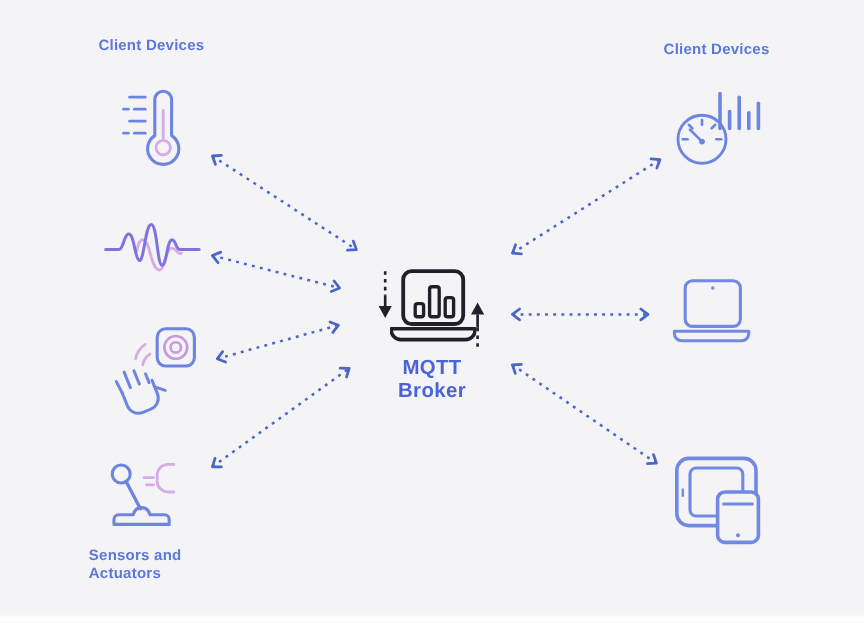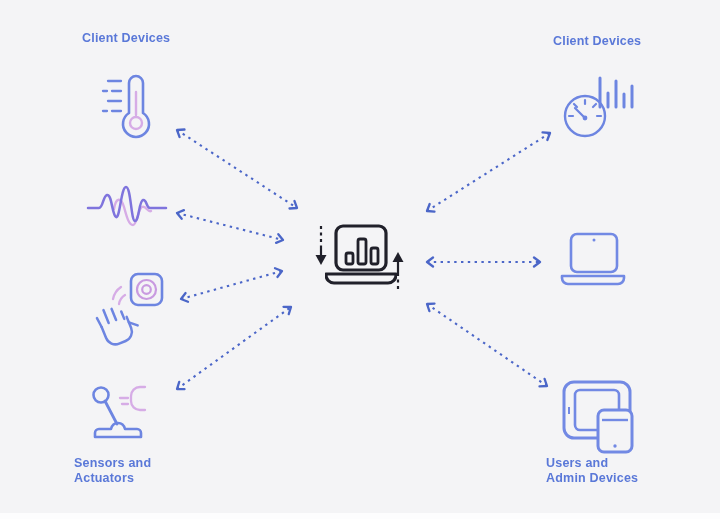--- a/index.html
+++ b/index.html
@@ -23,21 +23,21 @@
   .overlay{position:absolute;left:0;top:0;}
 </style>
 </head>
 <body>
 
 <div class="canvas">
 
   <div class="label nowrap" style="left:82px;top:31px;">Client Devices</div>
   <div class="label nowrap" style="left:553px;top:34px;">Client Devices</div>
   <div class="label" style="left:74px;top:456px;width:82px;">Sensors and Actuators</div>
-  <div class="label" style="left:546px;top:456px;width:96px;">Users and Admin Devices</div>
+  <div class="broker-label" style="left:323px;top:297px;width:74px;">MQTT Broker</div>
 
   <div class="icon" style="left:95px;top:72px;">
     <svg width="60" height="68" viewBox="0 0 60 68" fill="none">
       <g stroke="#6d85e1" stroke-width="2.3" stroke-linecap="round">
         <line x1="13" y1="9" x2="26" y2="9"></line>
         <line x1="17" y1="19" x2="26" y2="19"></line>
         <line x1="8" y1="19" x2="12" y2="19"></line>
         <line x1="13" y1="29" x2="26" y2="29"></line>
         <line x1="17" y1="39" x2="26" y2="39"></line>
         <line x1="8" y1="39" x2="12" y2="39"></line>

